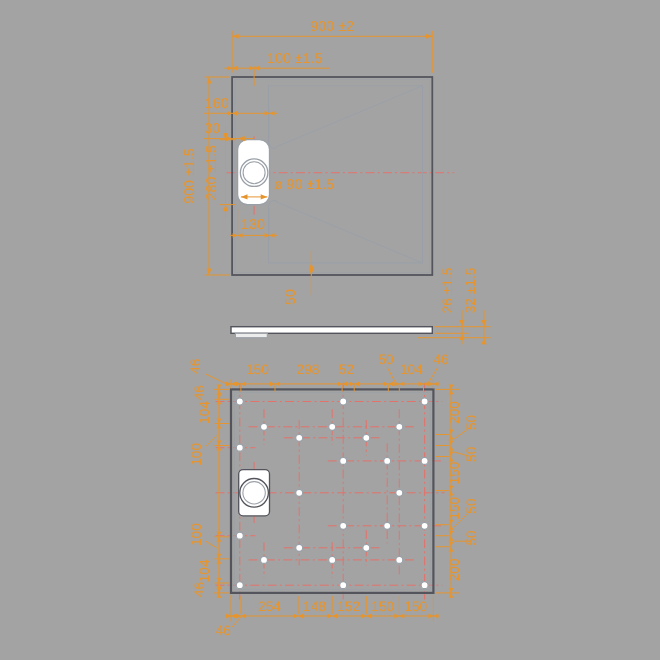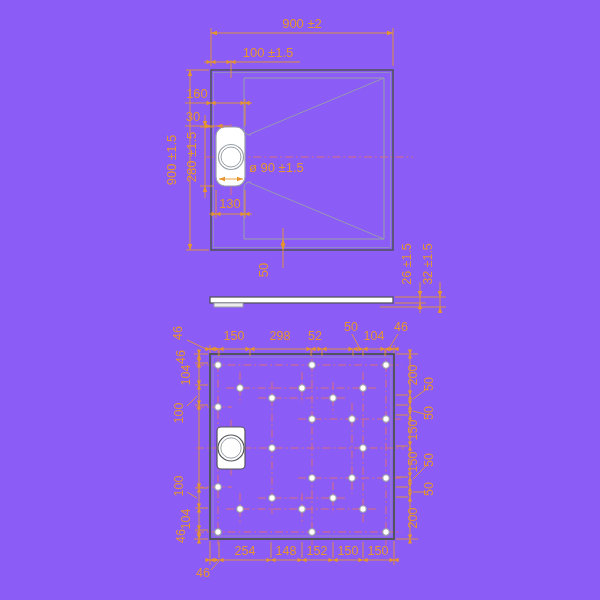--- a/index.html
+++ b/index.html
@@ -1,16 +1,16 @@
 <!DOCTYPE html>
 <html><head>
 <meta charset="utf-8">
 <style>
   html,body{margin:0;padding:0;background:#ffffff;}
-  .canvas{position:relative;width:600px;height:600px;background:#8b5cf6;overflow:hidden;}
+  .canvas{position:relative;width:600px;height:600px;background:#a3a3a3;overflow:hidden;}
   svg{display:block;}
   text{font-family:"Liberation Sans","DejaVu Sans",sans-serif;}
 </style>
 </head>
 <body>
 
 <div class="canvas">
   <svg id="drawing" width="600" height="600" viewBox="0 0 600 600" role="img" aria-label="Shower tray technical drawing 900 x 900 - plan, side profile and underside views">
       <line x1="206" y1="157" x2="413" y2="157" stroke="#e4716a" stroke-width="0.9" stroke-dasharray="8 3 1.8 3"></line>
       <line x1="231" y1="124" x2="231" y2="198" stroke="#e4716a" stroke-width="0.9" stroke-dasharray="8 3 1.8 3"></line>

